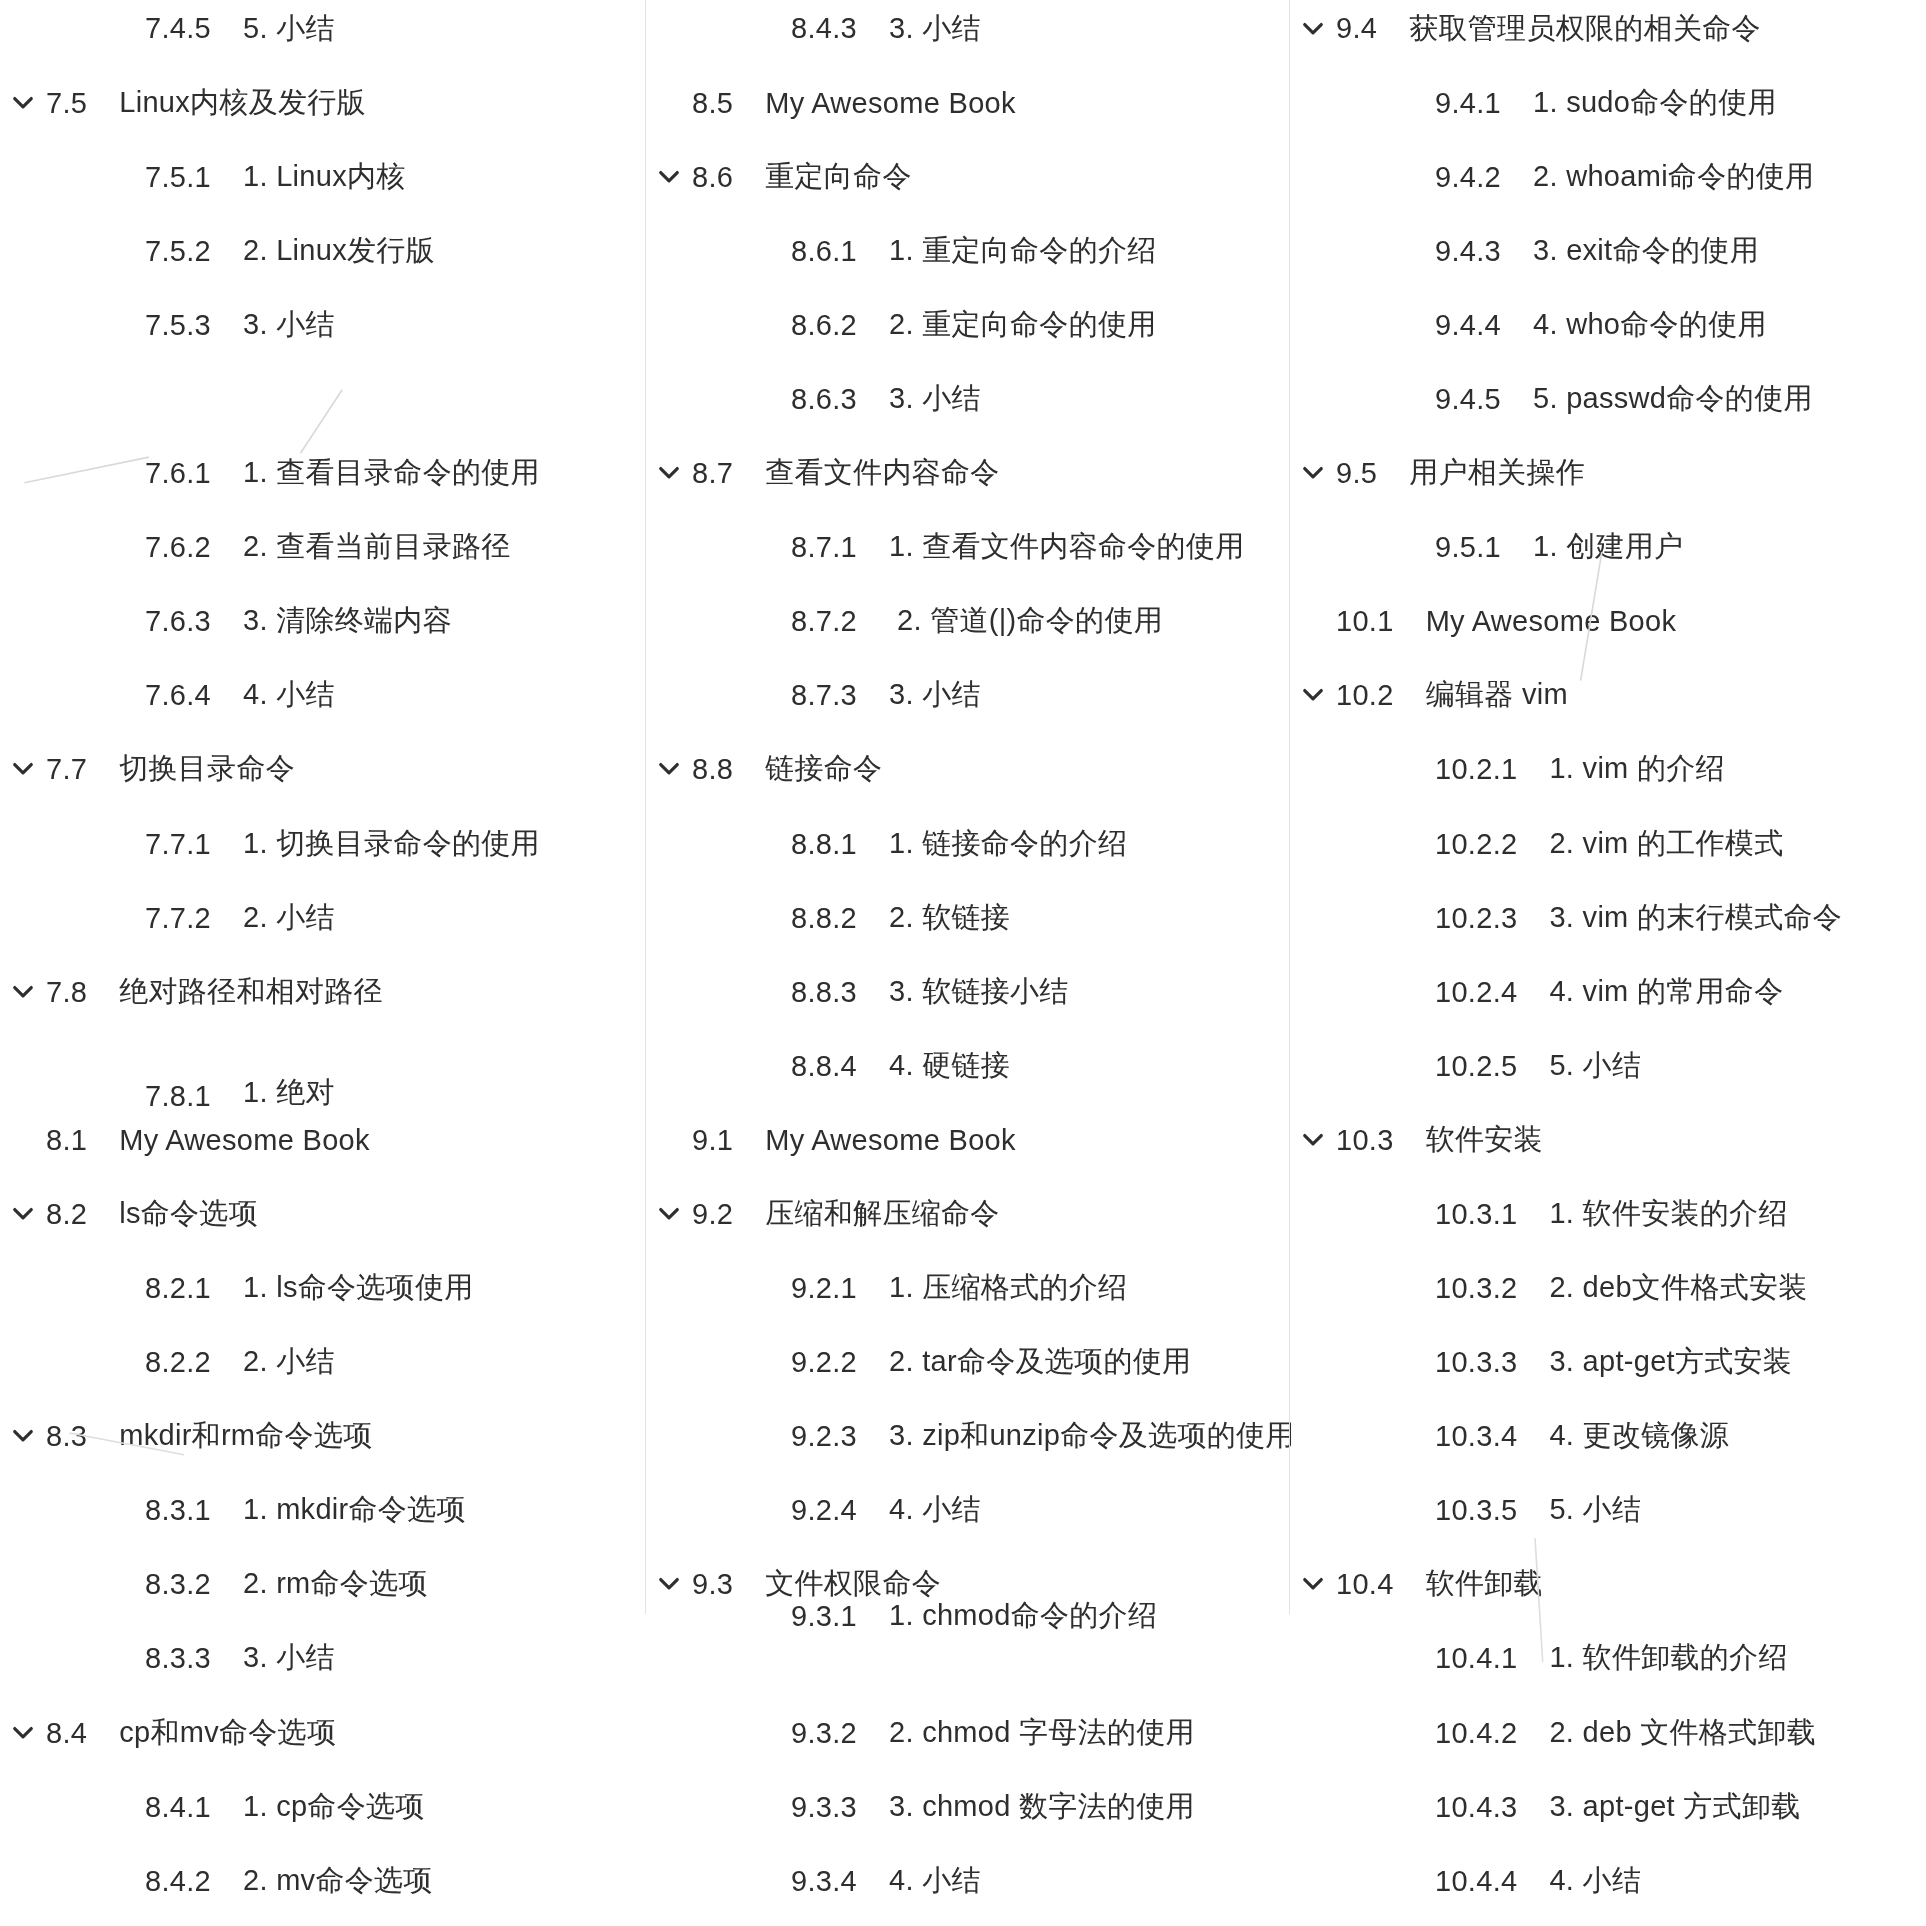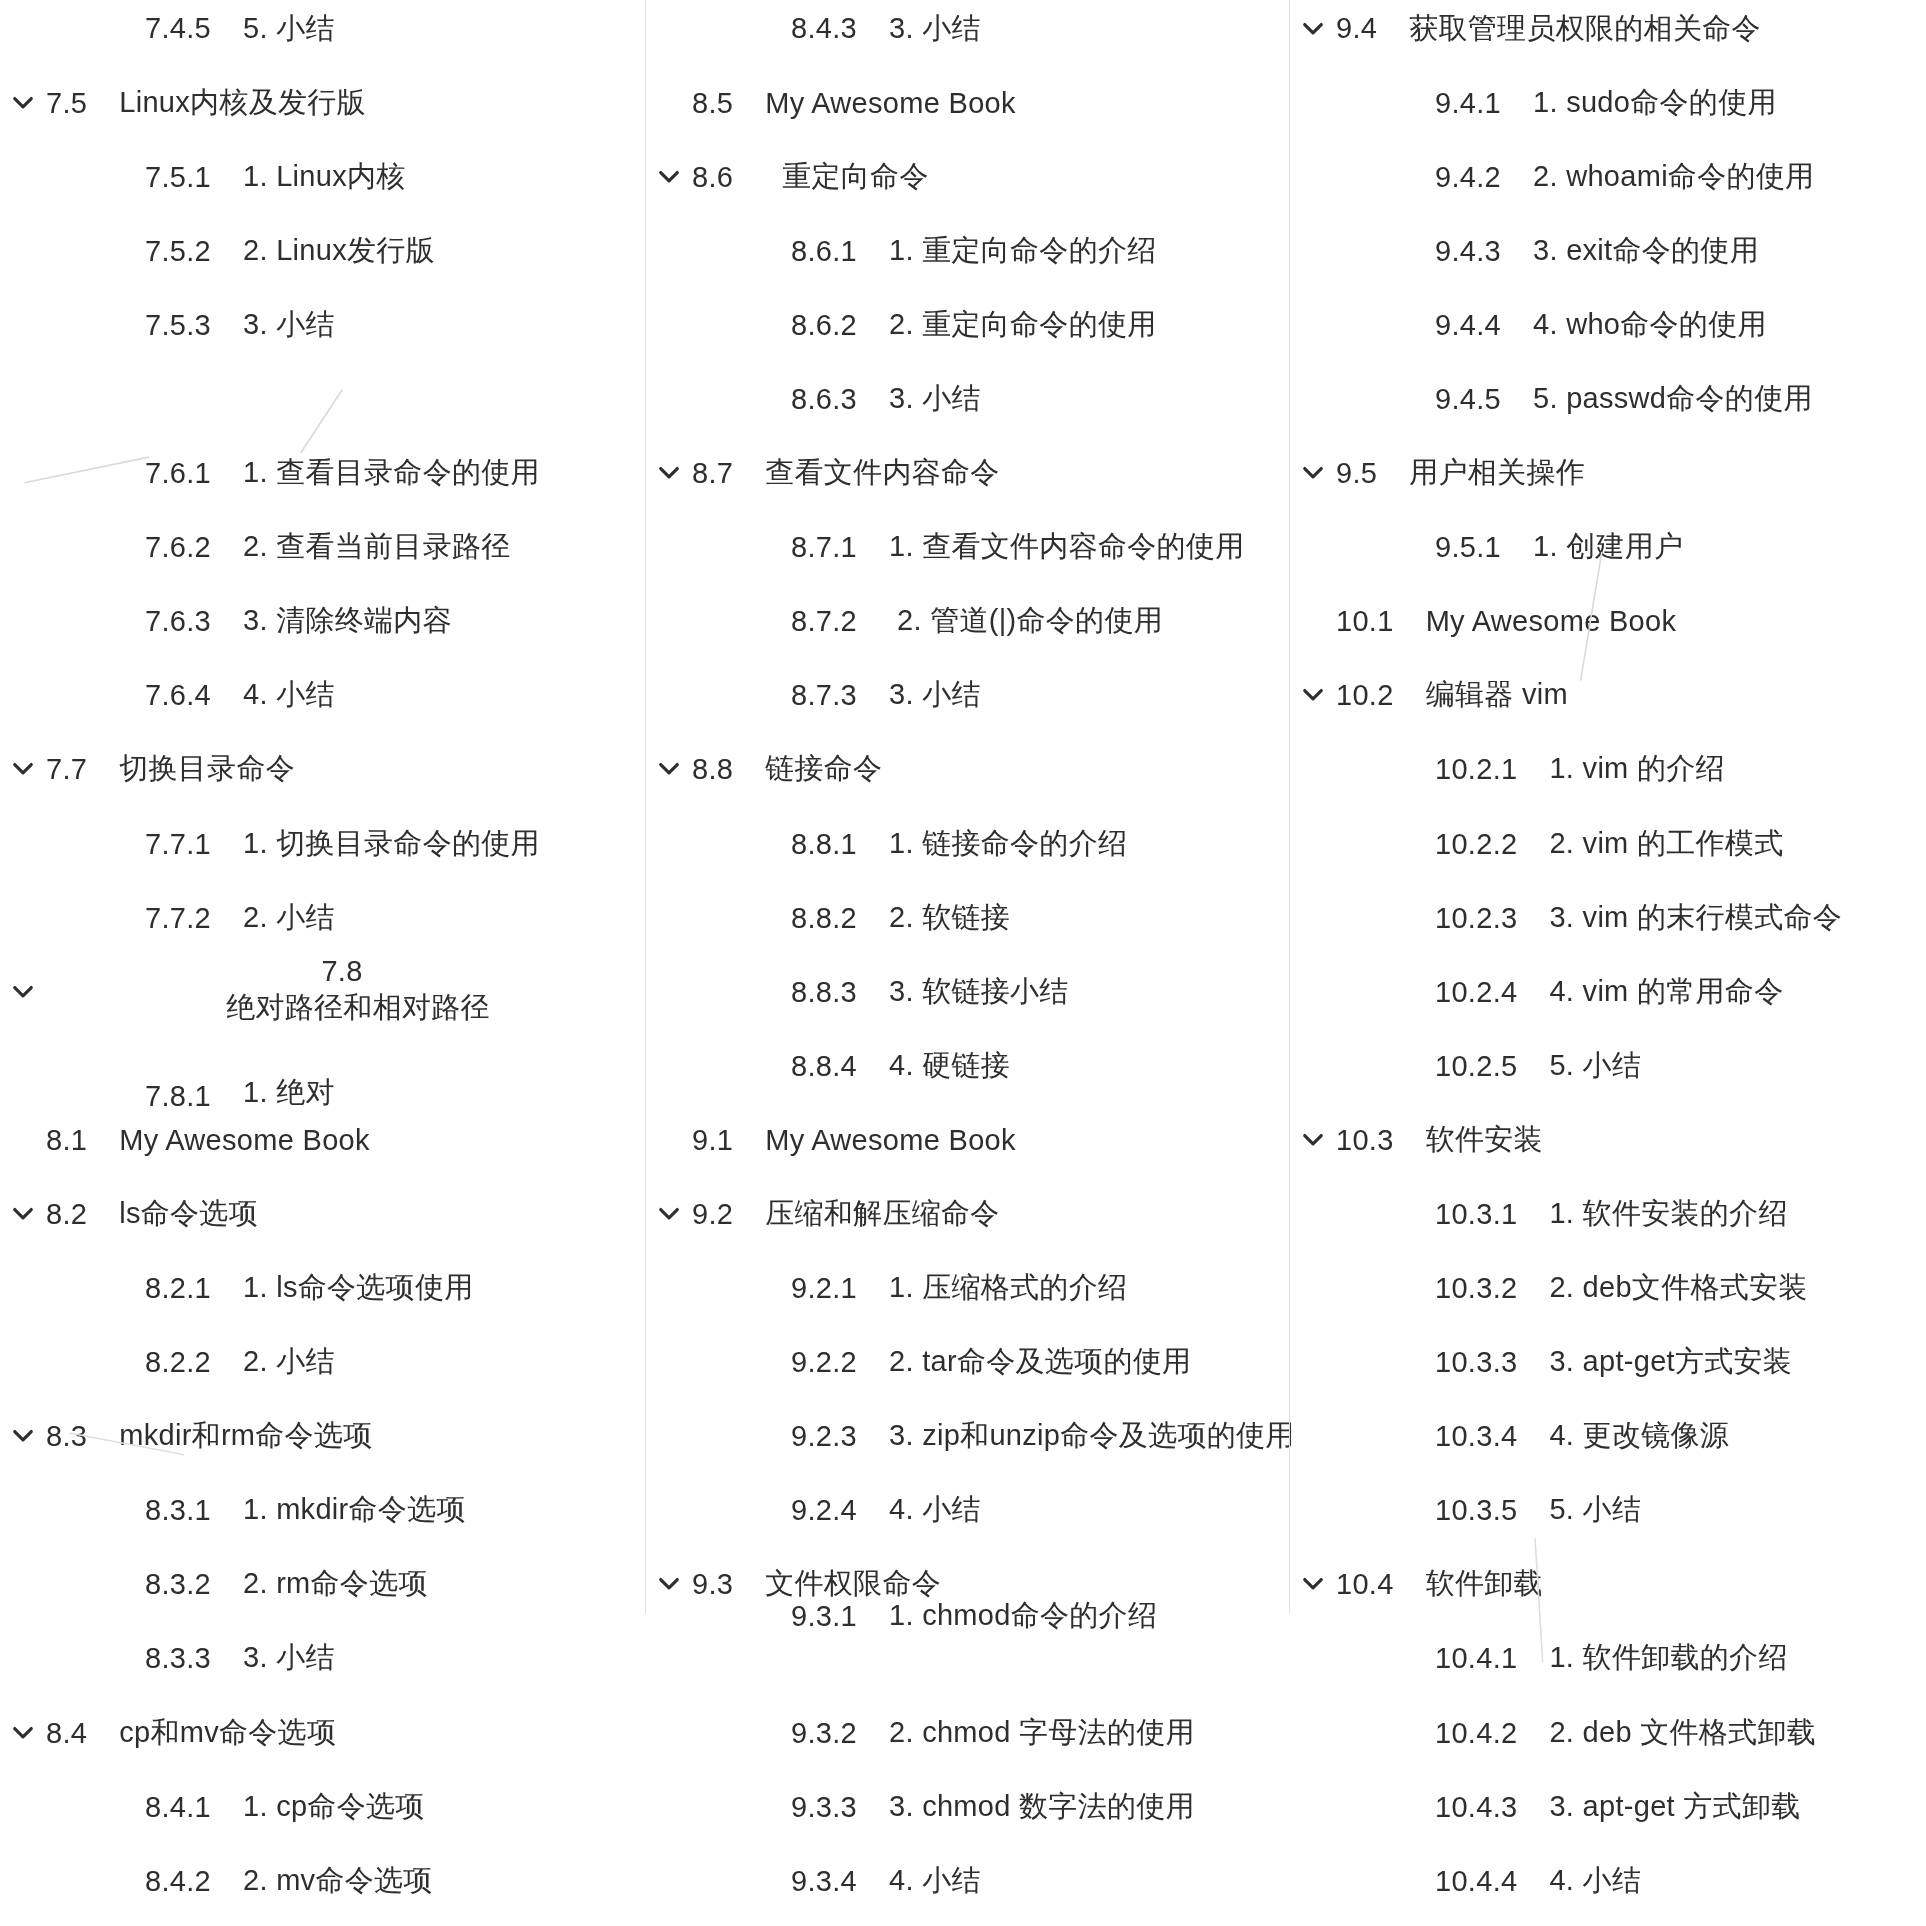--- a/index.html
+++ b/index.html
@@ -97,21 +97,21 @@
         <span class="label">切换目录命令</span>
       </div>
       <div class="toc-row sub" style="top: 807px; height: 74px;">
         <span class="num">7.7.1</span>
         <span class="label">1. 切换目录命令的使用</span>
       </div>
       <div class="toc-row sub" style="top: 881px; height: 74px;">
         <span class="num">7.7.2</span>
         <span class="label">2. 小结</span>
       </div>
-      <div class="toc-row section" style="top: 955px; height: 74px; flex-direction: column;">
+      <div class="toc-row section" style="top: 955px; height: 74px;">
         <span class="chevron">
           <svg width="22" height="14" viewBox="0 0 34 22">
             <polyline points="4,4 17,17 30,4" fill="none" stroke="#2f2f2f" stroke-width="5" stroke-linecap="round" stroke-linejoin="round"></polyline>
           </svg>
         </span>
         <span class="num">7.8</span>
         <span class="label">绝对路径和相对路径</span>
       </div>
       <div class="toc-row sub" style="top: 1039px; height: 74px; align-items: flex-end;">
         <span class="num">7.8.1</span>
@@ -179,21 +179,21 @@
     </section>
   <section class="toc-column bordered" id="col-2" style="left:645px">
       <div class="toc-row sub" style="top: -8.3px; height: 74px;">
         <span class="num">8.4.3</span>
         <span class="label">3. 小结</span>
       </div>
       <div class="toc-row section" style="top: 66px; height: 74px;">
         <span class="num">8.5</span>
         <span class="label">My Awesome Book</span>
       </div>
-      <div class="toc-row section" style="top: 140px; height: 74px; gap: 17px;">
+      <div class="toc-row section" style="top: 140px; height: 74px;">
         <span class="chevron">
           <svg width="22" height="14" viewBox="0 0 34 22">
             <polyline points="4,4 17,17 30,4" fill="none" stroke="#2f2f2f" stroke-width="5" stroke-linecap="round" stroke-linejoin="round"></polyline>
           </svg>
         </span>
         <span class="num">8.6</span>
         <span class="label">重定向命令</span>
       </div>
       <div class="toc-row sub" style="top: 214px; height: 74px;">
         <span class="num">8.6.1</span>

